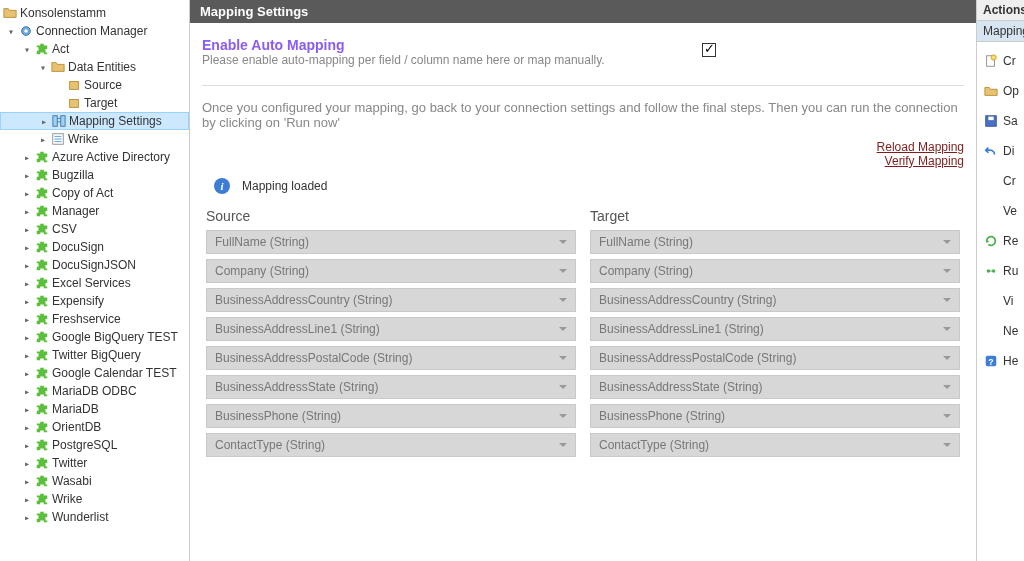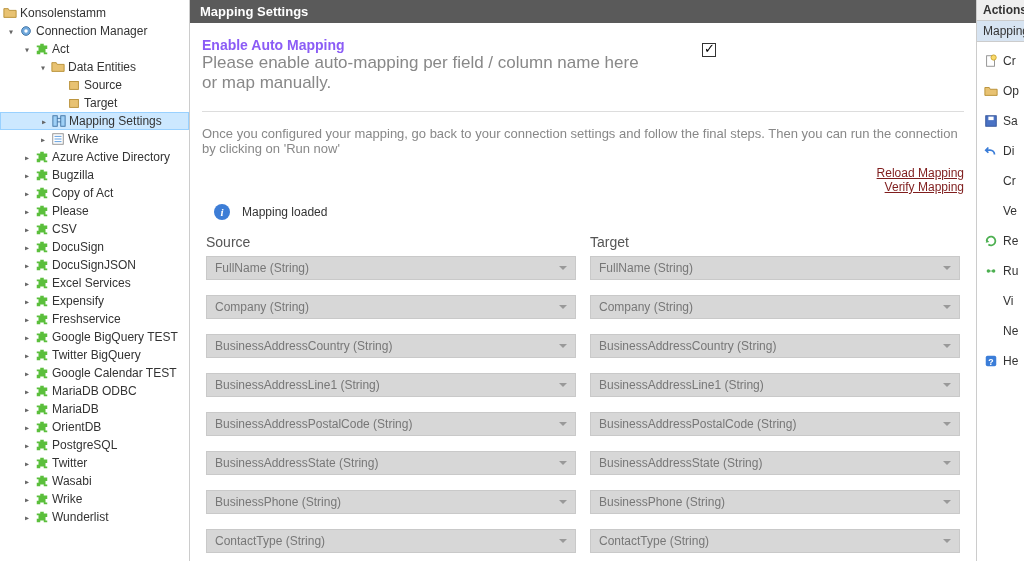--- a/index.html
+++ b/index.html
@@ -12,38 +12,38 @@
   .expander { width: 14px; text-align: center; color: #666; font-size: 10px; font-family: monospace; }
   .tree-icon { width: 16px; height: 16px; display: inline-flex; align-items: center; justify-content: center; margin-right: 2px; flex-shrink: 0; }
   .tree-label { font-size: 12px; }
   
   
   .main { flex: 1; display: flex; flex-direction: column; height: 100%; overflow: hidden; }
   .titlebar { background: #5a5a5a; color: #fff; font-weight: bold; padding: 4px 10px; font-size: 13px; }
   .content { padding: 10px 12px; flex: 1; overflow: auto; }
   
   .section-heading { color: #8b5cf6; font-weight: bold; font-size: 14px; }
-  .section-sub { color: #888; font-size: 17px; max-width: 450px; }
+  .section-sub { color: #888; font-size: 12px; max-width: 450px; }
   .enable-row { display: flex; align-items: flex-start; border-bottom: 1px solid #ddd; padding: 4px 0 18px 0; }
   .enable-left { flex: 0 0 500px; }
   .checkbox { display: inline-block; width: 14px; height: 14px; border: 1px solid #333; position: relative; margin-top: 6px; }
   .checkbox::after { content: "✓"; position: absolute; top: -3px; left: 1px; font-size: 13px; color: #000; }
   
   .help-text { color: #888; font-size: 13px; margin: 14px 0 10px 0; }
   
   .links { text-align: right; margin-bottom: 10px; }
   .links a { color: #7f1d1d; text-decoration: underline; font-size: 12px; display: block; }
   
   .status-row { display: flex; align-items: center; margin: 8px 0 14px 12px; }
   .info-icon { width: 16px; height: 16px; border-radius: 50%; background: #3d7dd6; color: #fff; font-weight: bold; font-family: Georgia, serif; font-style: italic; text-align: center; line-height: 16px; font-size: 11px; margin-right: 12px; }
   
   .mapping-table { display: flex; gap: 14px; padding: 0 4px; }
   .mapping-col { flex: 1; }
   .col-header { font-size: 14px; color: #555; margin-bottom: 6px; }
-  .combo { background: #d7d7d7; border: 1px solid #c9c9c9; color: #777; height: 24px; line-height: 22px; padding: 0 22px 8px 8px; margin-bottom: 15px; position: relative; font-size: 12px; }
+  .combo { background: #d7d7d7; border: 1px solid #c9c9c9; color: #777; height: 24px; line-height: 22px; padding: 0 22px 8px 8px; margin-bottom: 5px; position: relative; font-size: 12px; }
   .combo::after { content: ""; position: absolute; right: 8px; top: 9px; border: 4px solid transparent; border-top-color: #999; }
   
   
   .actions { width: 48px; border-left: 1px solid #ccc; height: 100%; }
   .actions-header { background: #efefef; border-bottom: 1px solid #ccc; padding: 3px 6px; font-weight: bold; font-size: 12px; }
   .actions-sub { background: #d7e4f2; padding: 3px 6px; font-size: 12px; border-bottom: 1px solid #ccc; overflow: hidden; }
   .action-item { display: flex; align-items: center; padding: 3px 6px; height: 22px; overflow: hidden; margin-top: 8px; }
   .action-icon { width: 16px; height: 16px; margin-right: 4px; flex-shrink: 0; display:inline-flex; align-items:center; justify-content:center; }
   
   
@@ -157,21 +157,21 @@
         </span>
         <span class="tree-label">Copy of Act</span>
       </div>
       <div class="tree-item" style="padding-left: 20px;">
         <span class="expander">▸</span>
         <span class="tree-icon">
           <svg viewBox="0 0 16 16">
             <path fill="#5bbf3c" d="M2 4h4v-2h4v2h4v4h-2v4h2v2h-4v-2h-4v2h-4v-4h2v-4h-2z"></path>
           </svg>
         </span>
-        <span class="tree-label">Please</span>
+        <span class="tree-label">Manager</span>
       </div>
       <div class="tree-item" style="padding-left: 20px;">
         <span class="expander">▸</span>
         <span class="tree-icon">
           <svg viewBox="0 0 16 16">
             <path fill="#5bbf3c" d="M2 4h4v-2h4v2h4v4h-2v4h2v2h-4v-2h-4v2h-4v-4h2v-4h-2z"></path>
           </svg>
         </span>
         <span class="tree-label">CSV</span>
       </div>

